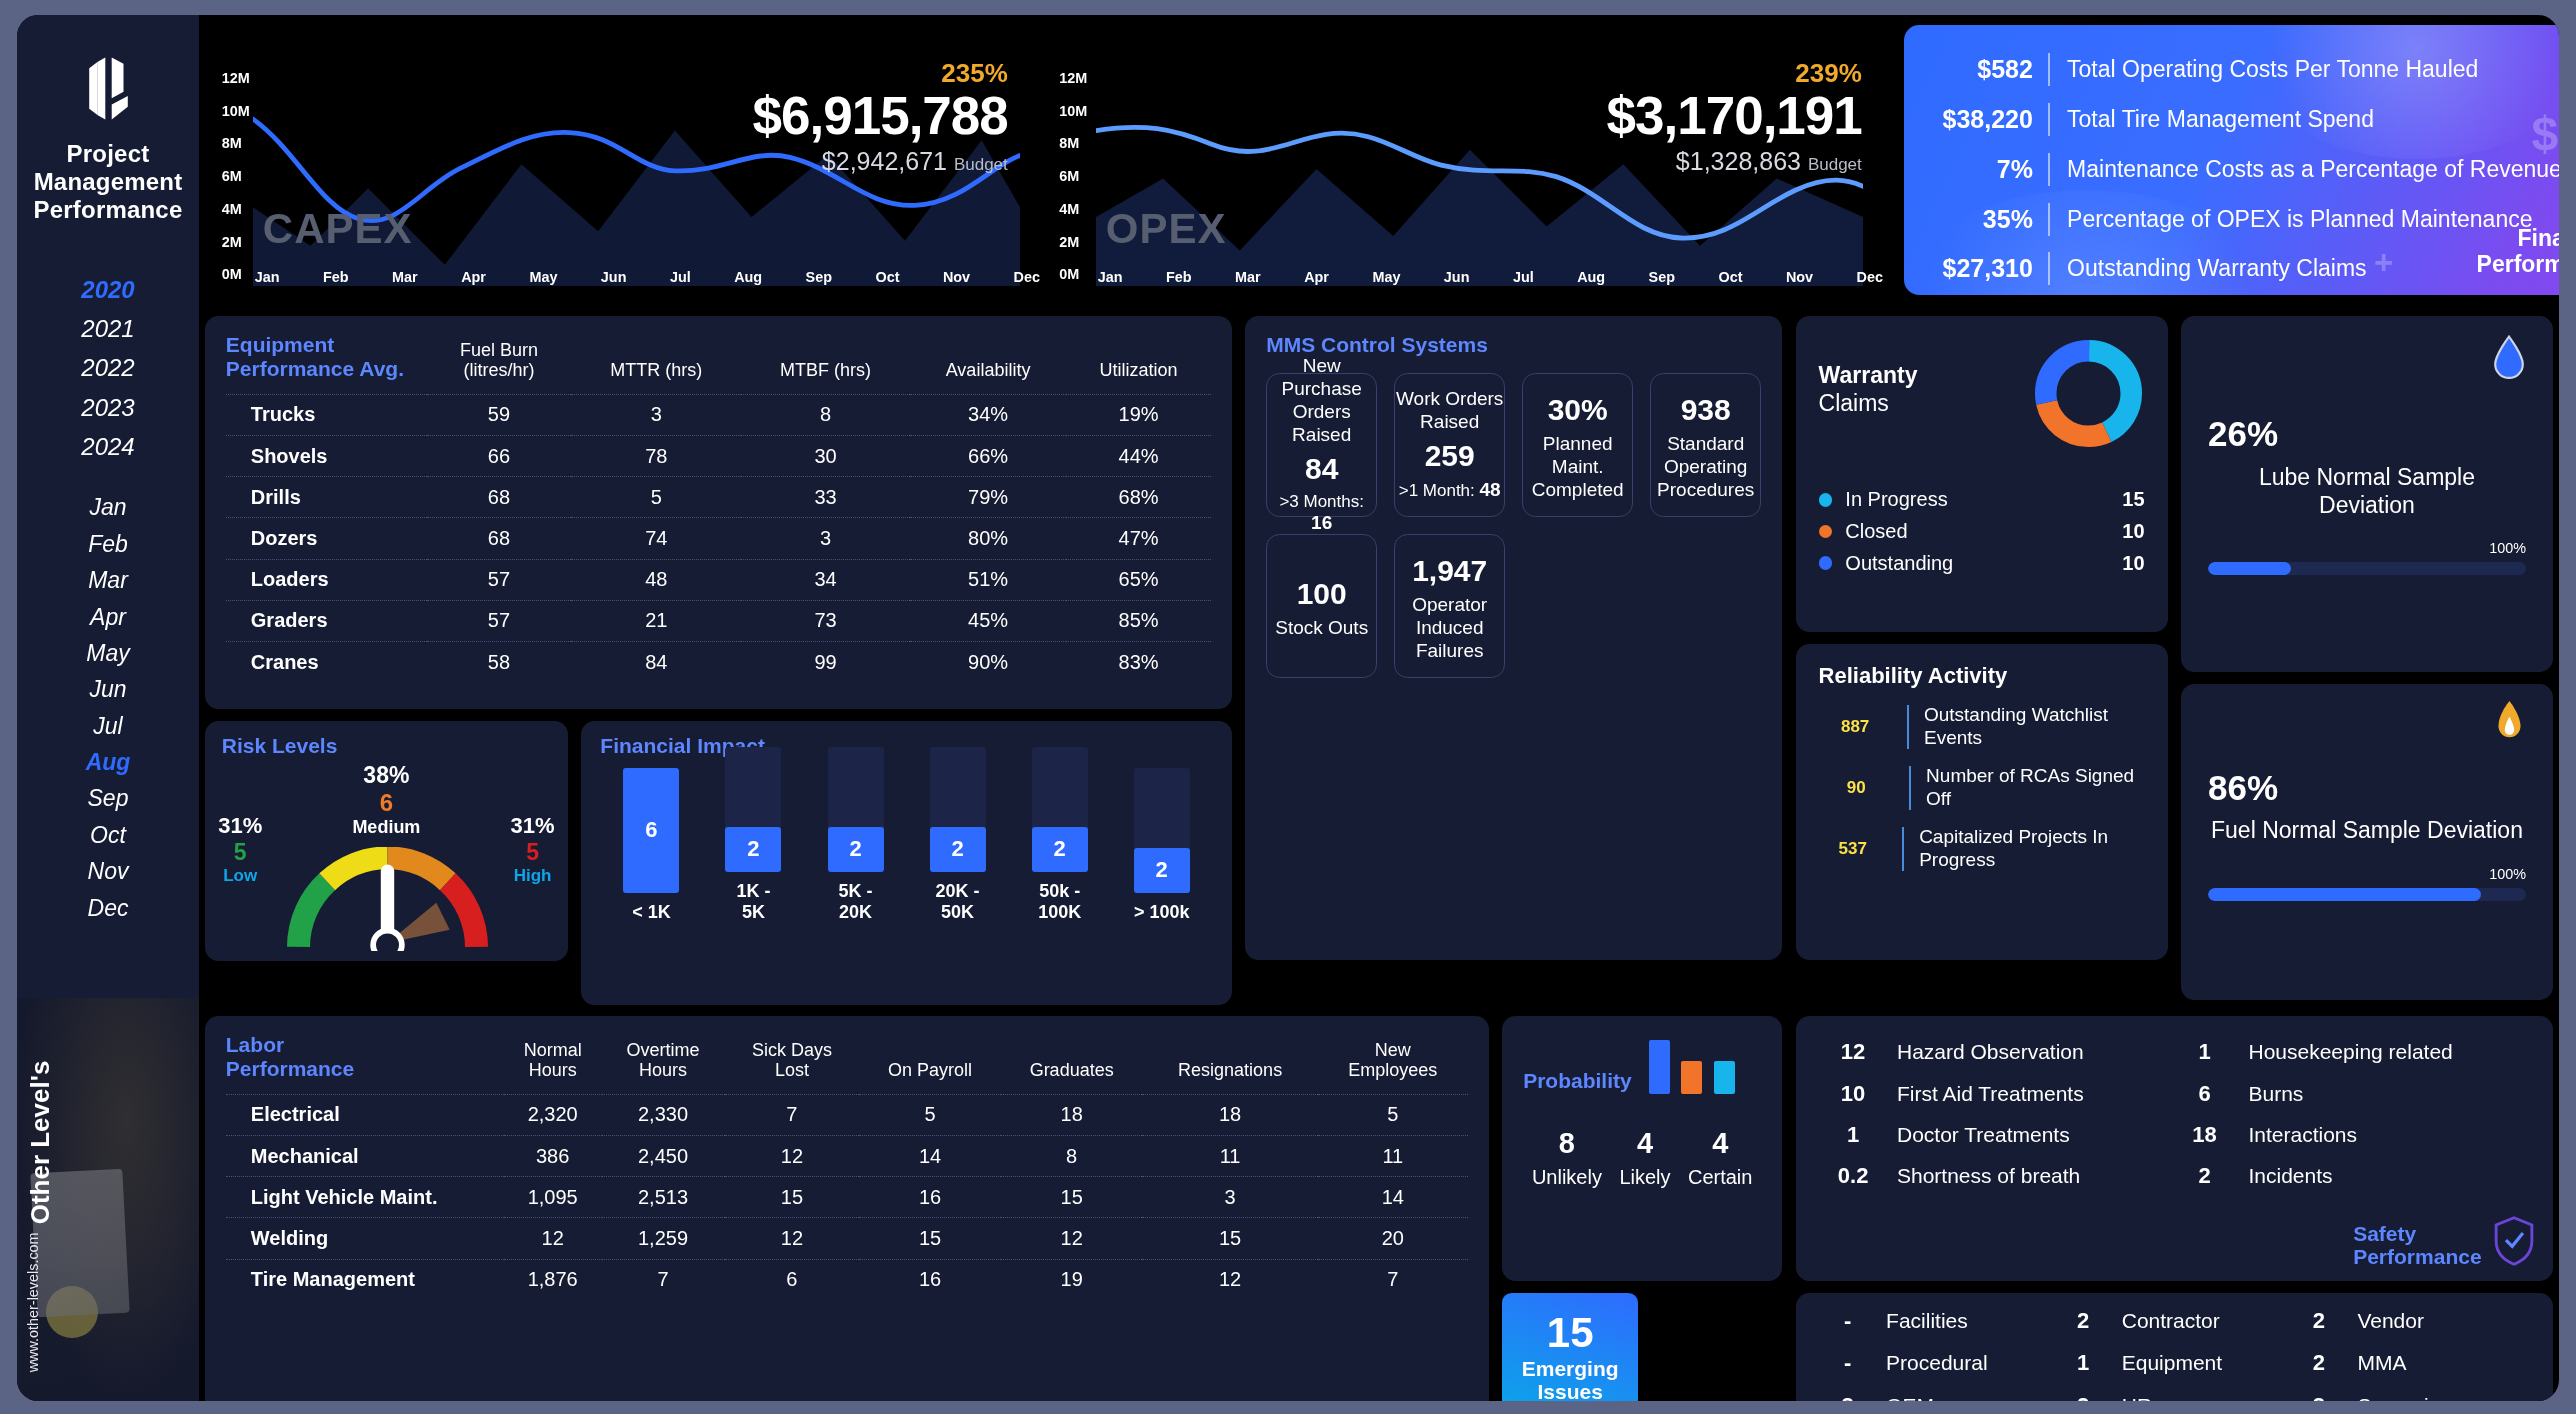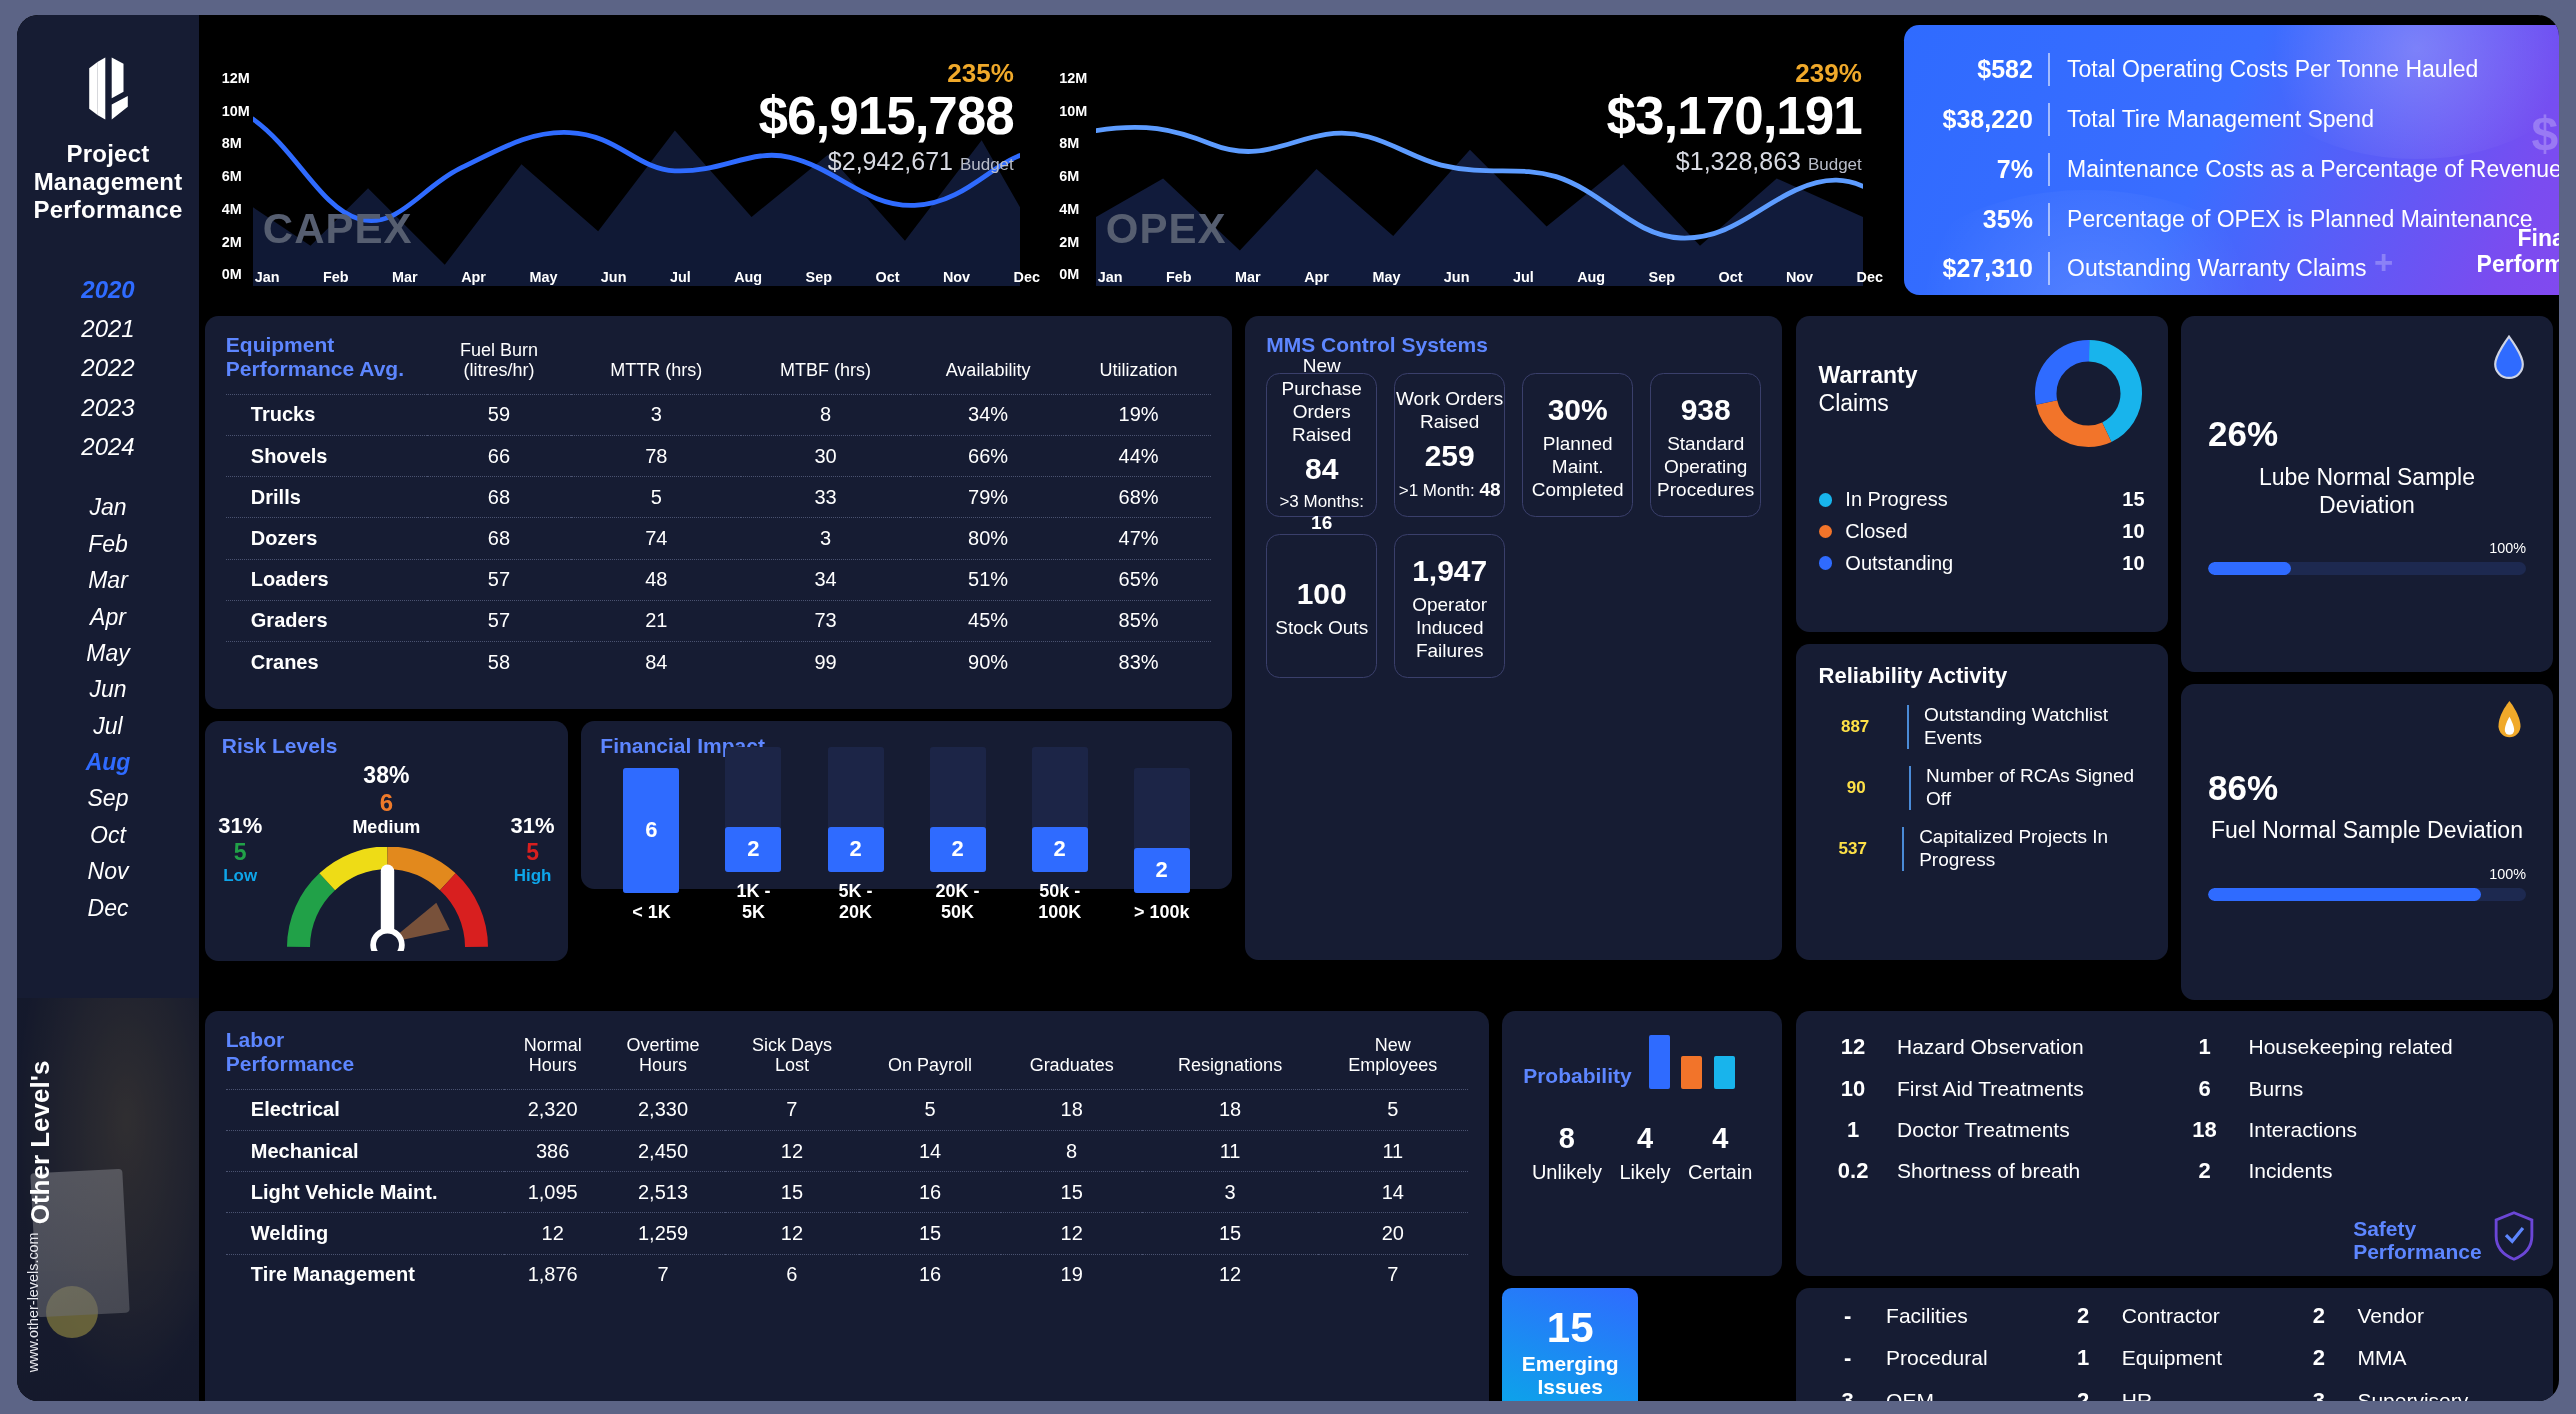--- a/index.html
+++ b/index.html
@@ -40,21 +40,21 @@
   .top { height:280px; display:flex; gap:0; align-items:flex-start; }
   .kpichart { position:relative; width:843px; height:270px; background:#000; }
   .kpichart .axis { position:absolute; left:17px; top:46px; display:flex; flex-direction:column; justify-content:space-between; height:211px; }
   .kpichart .axis span { color:#fff; font-size:14.4px; font-weight:bold; line-height:1; }
   .kpichart.right .axis { left:11.5px; }
   .kpichart .months { position:absolute; left:50px; right:7.7px; bottom:9.6px; display:flex; justify-content:space-between; }
   .kpichart .months span { color:#fff; font-size:14.4px; font-weight:bold; }
   .kpichart svg.spark { position:absolute; left:48px; top:48px; }
   .big-label { position:absolute; bottom:42px; left:58px; color:#565e70; font-size:42px; font-weight:bold; letter-spacing:1px; }
   .kpi-nums { position:absolute; top:35px; text-align:right; }
-  .kpi-left { right:34px; }
+  .kpi-left { right:40px; }
   .kpi-right { right:29px; }
   .kpi-pct { color:#f0a92a; font-size:26px; font-weight:bold; line-height:1; }
   .kpi-val { color:#fff; font-size:53px; font-weight:bold; line-height:1.15; letter-spacing:-1px; }
   .kpi-budget { color:#d8dae2; font-size:25px; font-weight:normal; }
   .kpi-budget small { font-size:17px; color:#b9bdc9; }
 
   .finperf { width:738px; height:270px; border-radius:15.3px; margin-left:13.4px; position:relative; overflow:hidden;
     background:linear-gradient(115deg,#2f6bff 0%, #3a6dff 42%, #7a4cf0 82%, #8a46ef 100%); }
   .finperf .glow { position:absolute; width:345px; height:220px; left:46%; top:-86px; border-radius:50%;
     background:radial-gradient(circle,rgba(255,255,255,.22),rgba(255,255,255,0) 70%); }
@@ -412,21 +412,21 @@
               <path d="M12,104 A93,93 0 0 1 42,36" fill="none" stroke="#21a148" stroke-width="24"></path>
               <path d="M42,36 A93,93 0 0 1 105,11" fill="none" stroke="#eedc16" stroke-width="24"></path>
               <path d="M105,11 A93,93 0 0 1 168,36" fill="none" stroke="#e2891d" stroke-width="24"></path>
               <path d="M168,36 A93,93 0 0 1 198,104" fill="none" stroke="#d81f1f" stroke-width="24"></path>
               <path d="M105,100 L156,58 L170,86 Z" fill="#8a5a3c" opacity=".85"></path>
               <rect x="98" y="18" width="14" height="86" rx="7" fill="#fff"></rect>
               <circle cx="105" cy="102" r="15" fill="#161c33" stroke="#fff" stroke-width="6"></circle>
             </svg>
           </div>
 
-          <div class="card" style="width:652px; height:168px; padding:13.4px 19px;">
+          <div class="card" style="width:652px; height:284px; padding:13.4px 19px;">
             <div class="ctitle">Financial Impact</div>
             <div class="fi-bars">
               <div class="fi-col">
                 <div class="fi-stack">
                     <div class="fi-fill" style="height:100%;">6</div>
                   </div>
                 <div class="fi-lab">&lt; 1K</div>
               </div>
               <div class="fi-col">
                 <div class="fi-stack">

